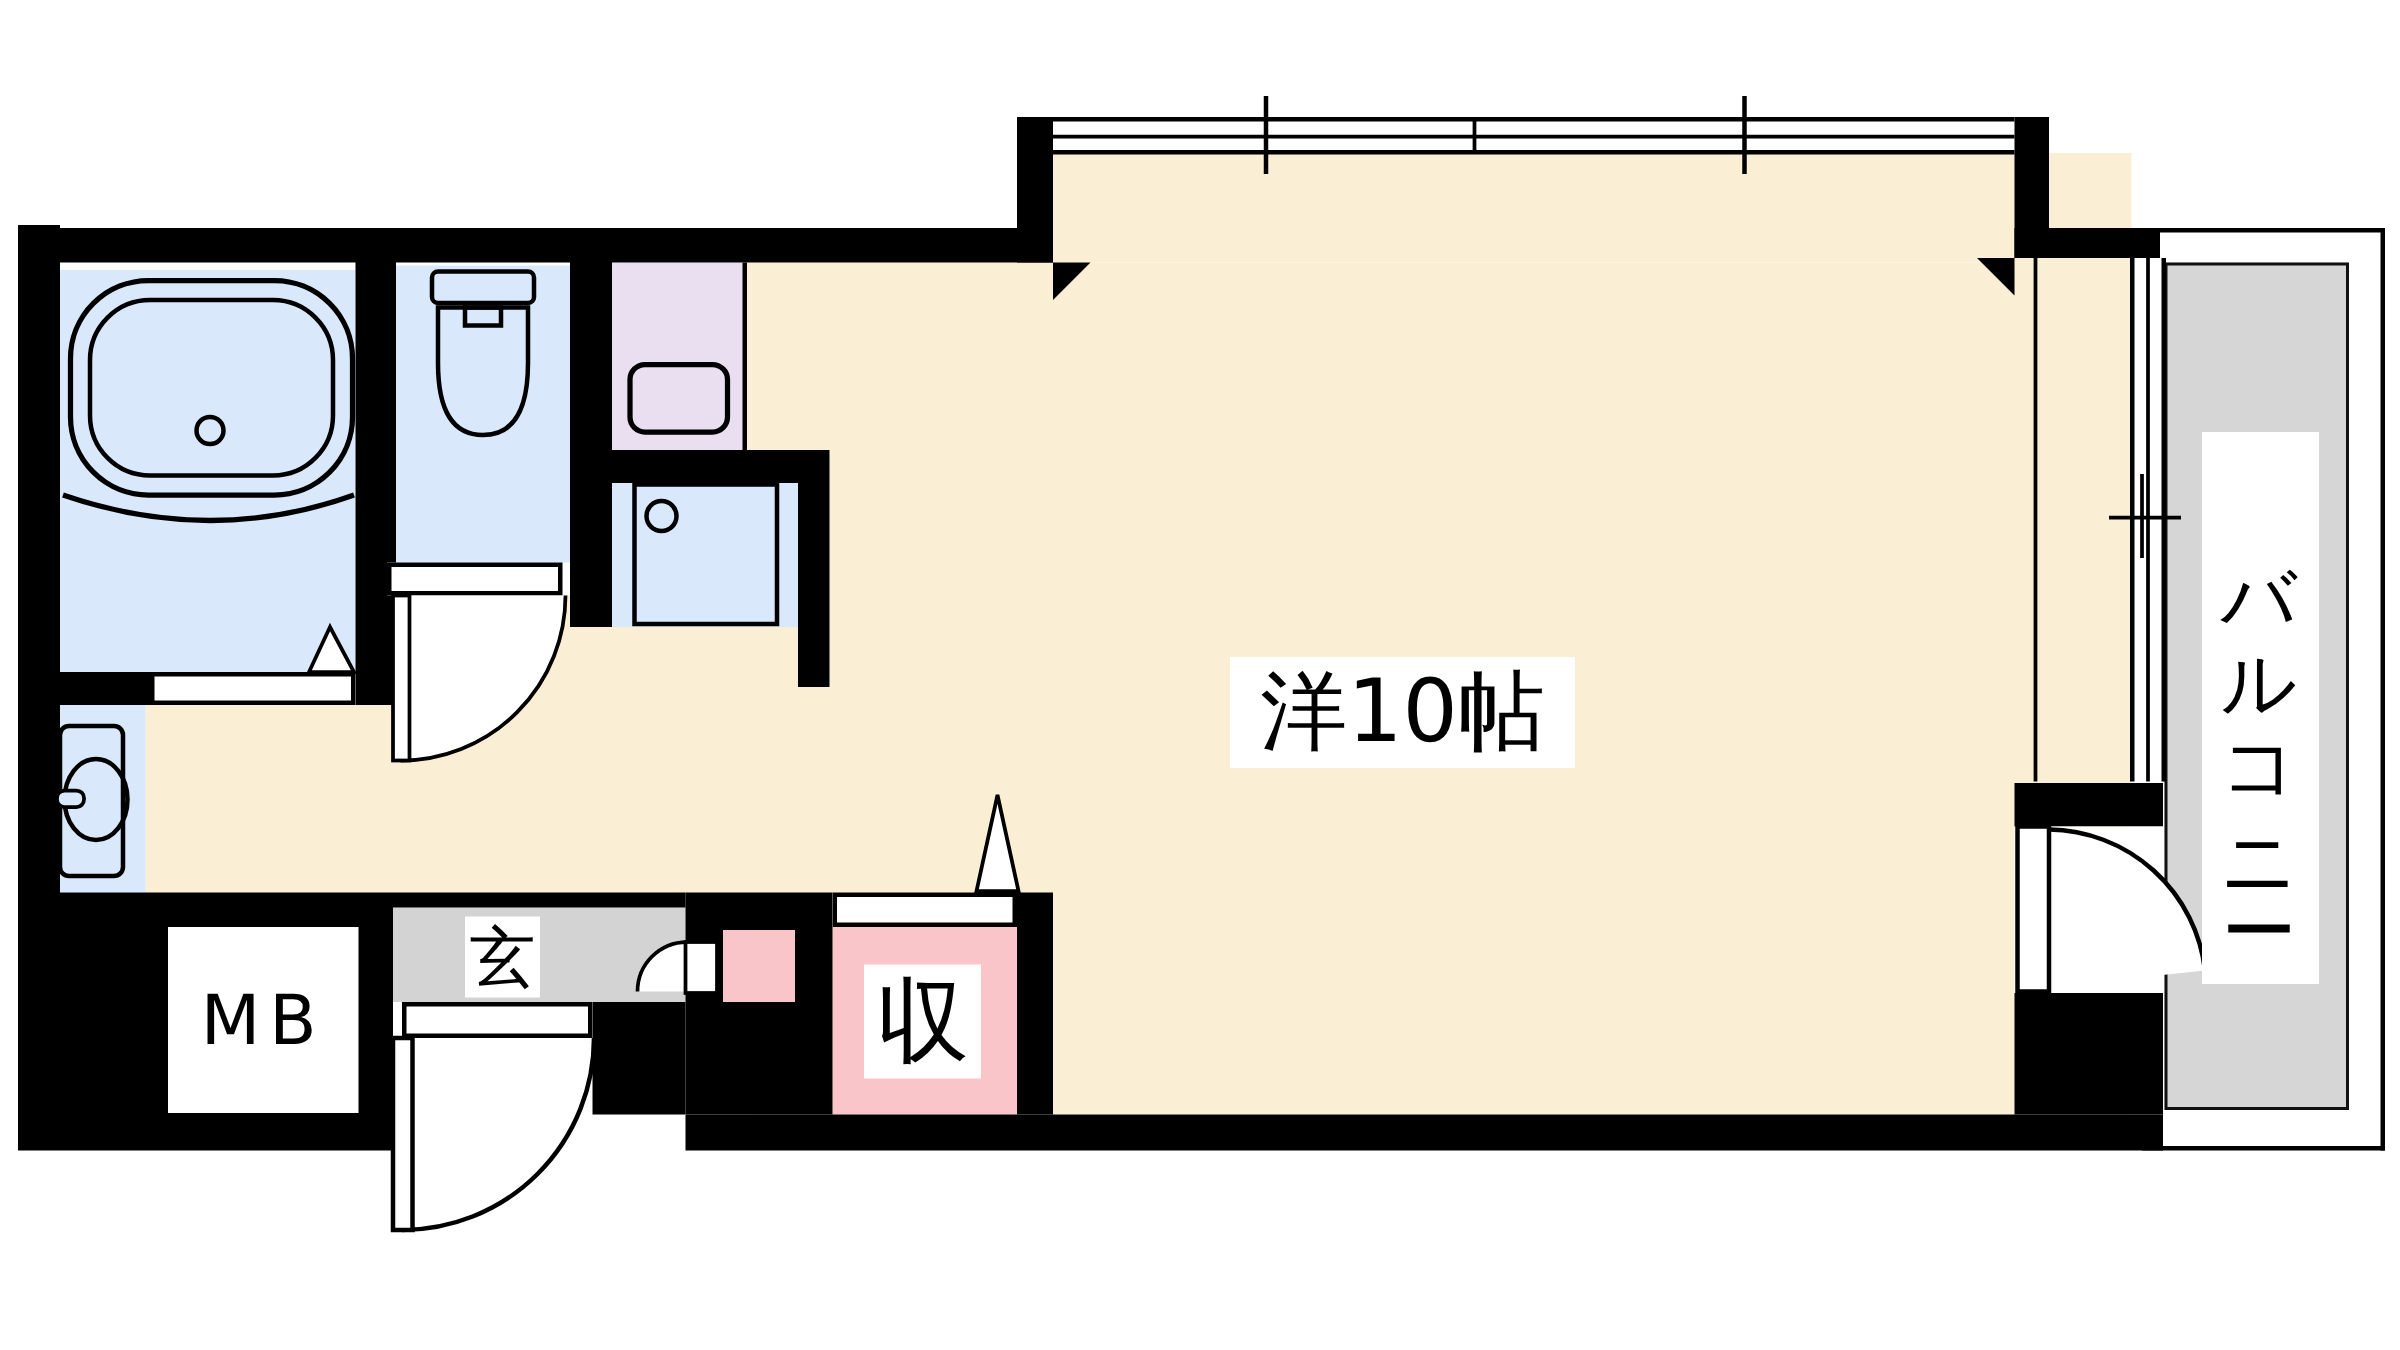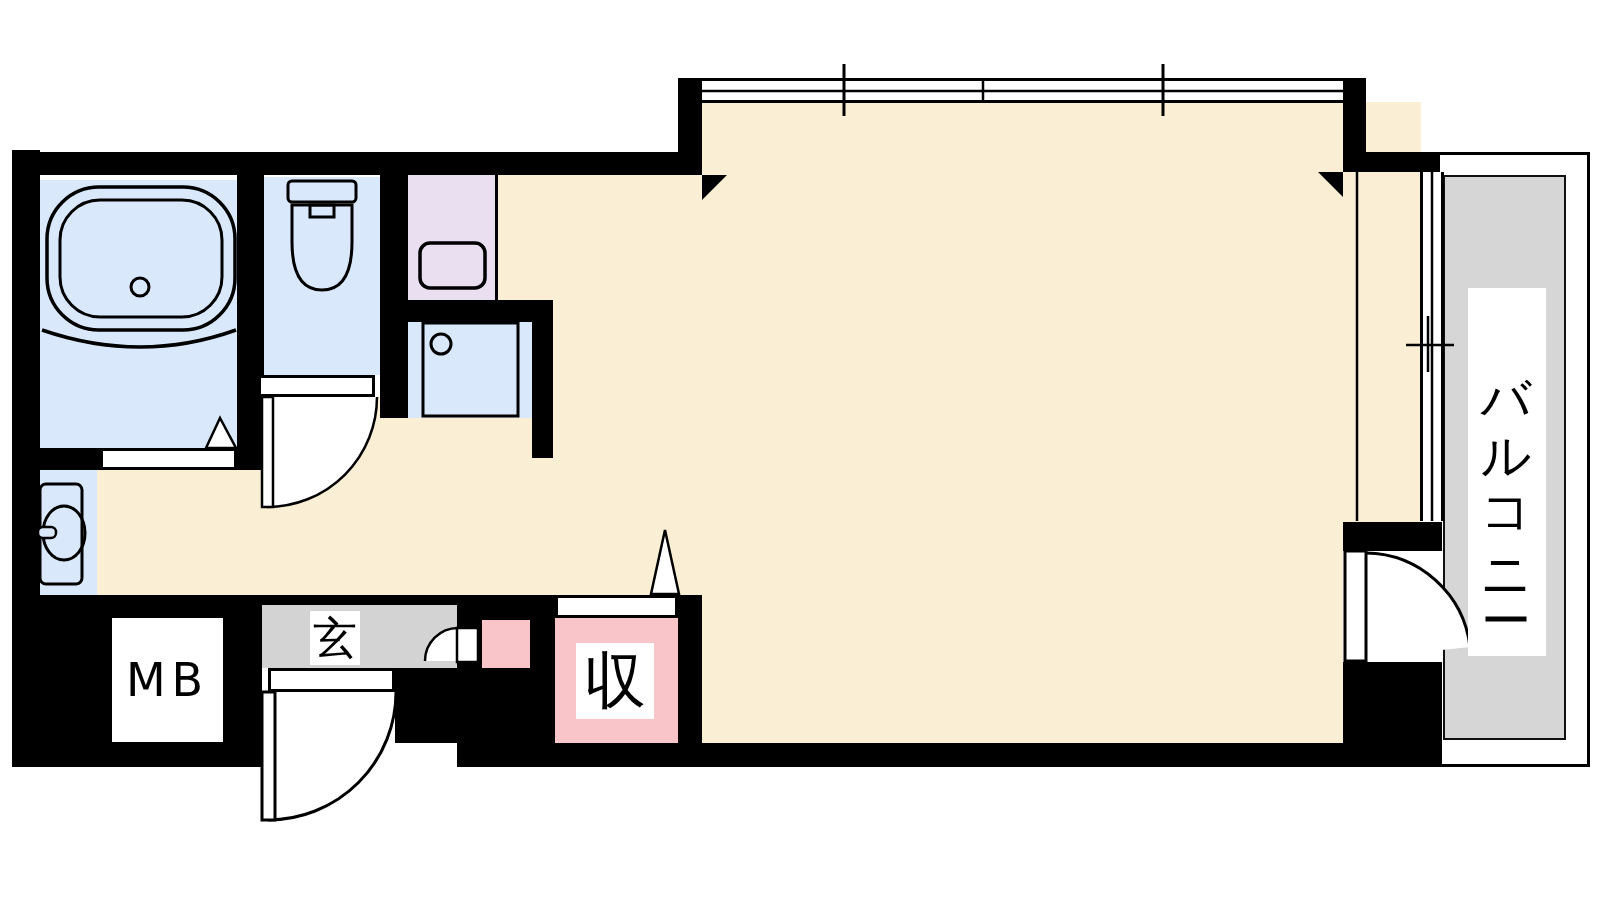--- a/index.html
+++ b/index.html
@@ -57,21 +57,21 @@
   .o3{left:268px;top:668px;width:127px;height:24px;}
   .o4{left:555px;top:595px;width:123px;height:23px;}
   .o5{left:1343px;top:551px;width:99px;height:111px;background:#fff;}
   
   .lbl{background:#fff;color:#000;display:flex;align-items:center;justify-content:center;}
   .l-main{left:820px;top:438px;width:230px;height:74px;font-size:58px;font-weight:500;}
   .l-balc{left:1468px;top:288px;width:78px;height:368px;font-size:50px;
           writing-mode:vertical-rl;text-orientation:upright;letter-spacing:6px;font-weight:500;}
   .l-gen{left:310px;top:611px;width:50px;height:54px;font-size:44px;font-weight:500;}
   .l-sto{left:576px;top:643px;width:78px;height:76px;font-size:62px;font-weight:500;}
-  .l-mb{left:112px;top:618px;width:111px;height:124px;font-size:46px;letter-spacing:6px;}
+  .l-mb{left:112px;top:618px;width:127px;height:124px;font-size:46px;letter-spacing:6px;}
   svg.overlay{position:absolute;left:0;top:0;pointer-events:none;}
 </style>
 </head>
 <body>
 
 <div id="plan">
 
   <div class="f1"></div>
   <div class="f2"></div>
   <div class="f3"></div>
@@ -192,17 +192,18 @@
       <rect x="1345" y="551" width="21" height="110" fill="#fff" stroke="#000" stroke-width="3"></rect>
     </g>
 
     <polygon points="220,418 206,448 236,448" fill="#fff" stroke="#000" stroke-width="2.5"></polygon>
     <polygon points="665,530 651,594 679,594" fill="#fff" stroke="#000" stroke-width="2.5"></polygon>
 
     <polygon points="702,175 727,175 702,200" fill="#000"></polygon>
     <polygon points="1343,172 1318,172 1343,197" fill="#000"></polygon>
   </svg>
 
+  <div class="lbl l-main">洋10帖</div>
   <div class="lbl l-balc">バルコニー</div>
   <div class="lbl l-gen">玄</div>
   <div class="lbl l-sto">収</div>
   <div class="lbl l-mb">MB</div>
 </div>
 
 </body></html>

